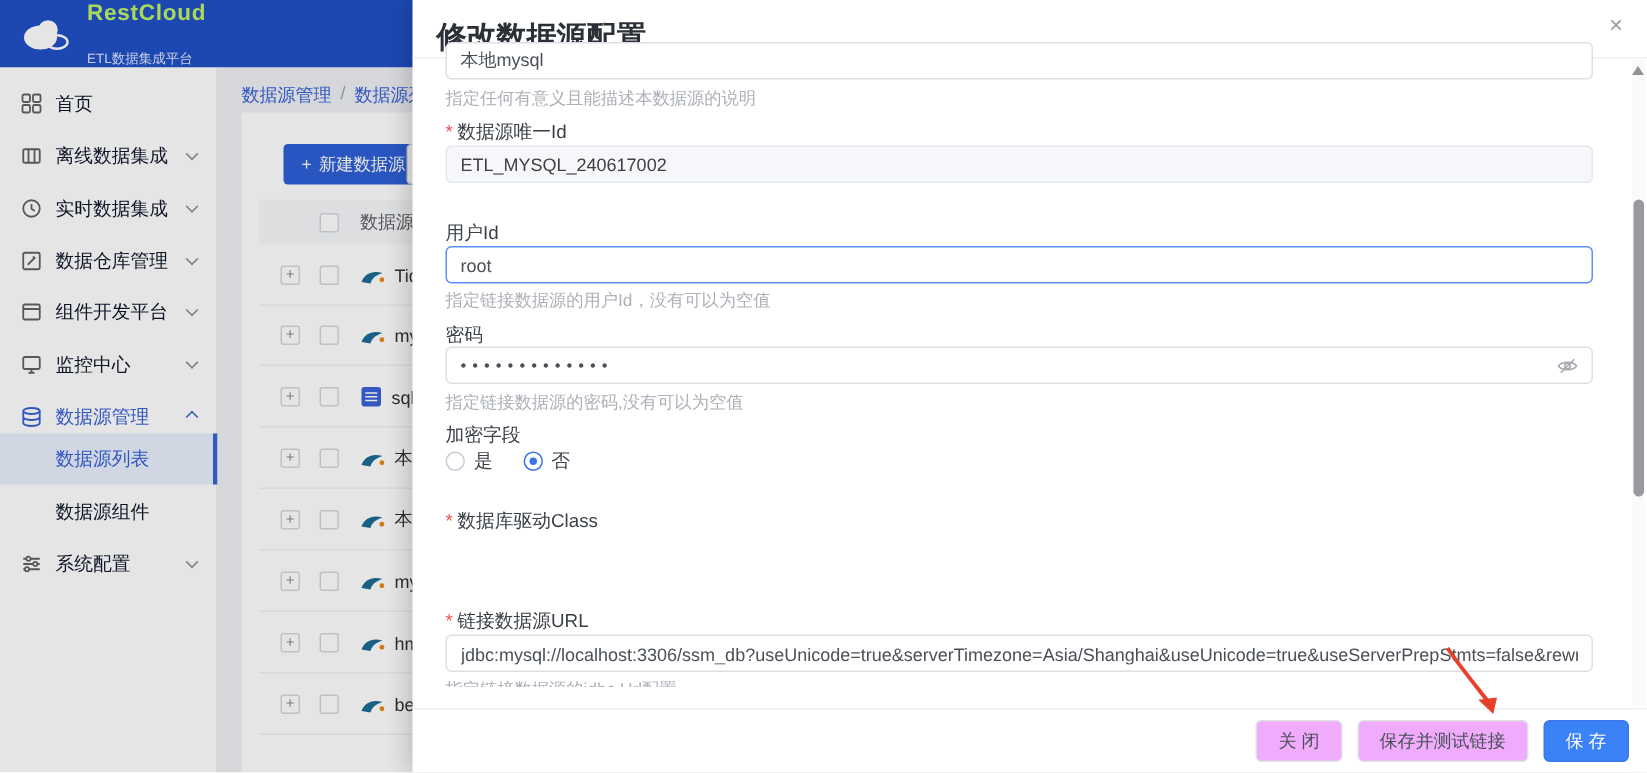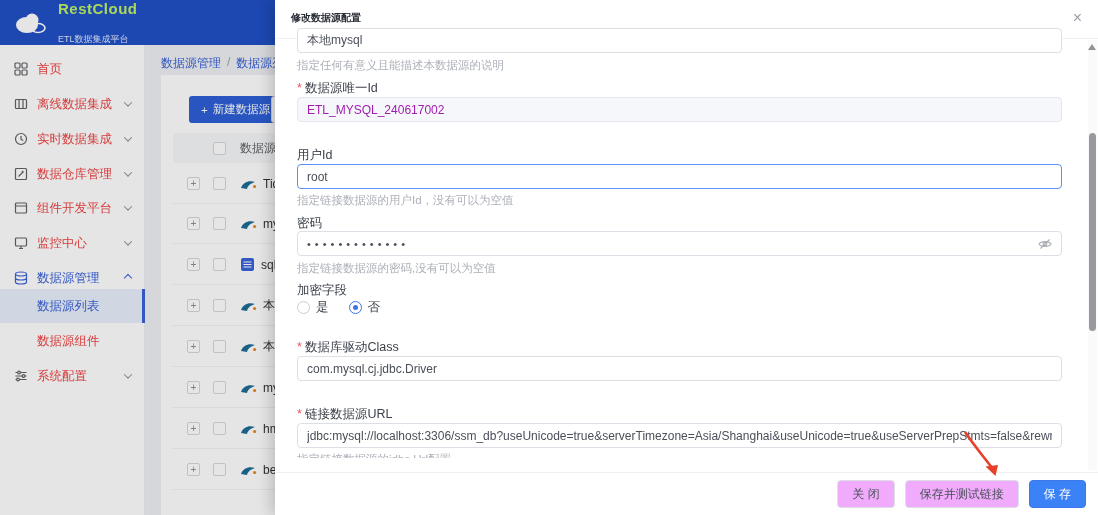--- a/index.html
+++ b/index.html
@@ -11,21 +11,21 @@
   .topbar { position:absolute; left:0; top:0; width:1098px; height:45px;
     background:#2151c6; display:flex; align-items:center; padding-left:14px; }
   .logo-wrap { display:flex; align-items:center; gap:10px; }
   .logo-text-title { color:#bef264; font-size:15px; font-weight:bold; letter-spacing:.5px; }
   .logo-text-sub { color:#dfe7ff; font-size:9px; margin-top:16px; }
 
   .sidebar { position:absolute; left:0; top:45px; width:145px; height:470px;
     background:#ffffff; border-right:1px solid #eceef2; }
   .side-item { position:absolute; left:0; width:145px; height:34px;
     display:flex; align-items:center; padding-left:14px; gap:9px;
-    font-size:12.5px; color:#ef4444; cursor:pointer; }
+    font-size:12.5px; color:#0f172a; cursor:pointer; }
   .side-item .lbl { flex:1; white-space:nowrap; overflow:hidden; }
   .side-item.sub { padding-left:37px; }
   .side-item.active-parent { color:#3a62d8; }
   .side-item.active-sub { background:#e8effc; color:#3a62d8; border-right:3px solid #3a62d8; }
   .chev { width:6px; height:6px; border-right:1.4px solid #8a8f99; border-bottom:1.4px solid #8a8f99;
     margin-right:14px; flex:none; }
   .chev.down { transform:rotate(45deg) translate(-1px,-1px); }
   .chev.up { transform:rotate(-135deg); border-color:#3a62d8; }
   .sicon { width:14px; height:14px; flex:none; }
 
@@ -51,30 +51,30 @@
     font-size:10px; line-height:11px; text-align:center; color:#8a8f99; margin-left:14px; flex:none; cursor:pointer; }
   .trow .cbox { margin-left:13px; }
   .trow .ricon { margin-left:14px; flex:none; }
   .trow .rname { margin-left:6px; white-space:nowrap; }
 
   
   .dim { position:absolute; inset:0; background:rgba(0,0,0,.10); }
   .modal { position:absolute; left:275px; top:0; width:823px; height:515px; background:#fff;
     box-shadow:-4px 0 14px rgba(0,0,0,.18); }
   .m-head { position:absolute; left:0; top:0; width:100%; height:39px; border-bottom:1px solid #eef0f3; }
-  .m-title { position:absolute; left:16px; top:11px; font-size:10px; font-weight:bold; color:#2b2f36; }
+  .m-title { position:absolute; left:16px; top:11px; font-size:20px; font-weight:bold; color:#2b2f36; }
   .m-close { position:absolute; right:16px; top:9px; font-size:16px; color:#9aa0aa; cursor:pointer; }
   .m-body { position:absolute; left:0; top:25px; width:100%; height:433px; overflow:hidden;padding-left:10px; }
 
   .f-label { position:absolute; left:22px; font-size:12.5px; color:#3a3f48; }
   .req { color:#f05252; margin-right:3px; }
   .f-input { position:absolute; left:22px; width:765px; height:25px; border:1px solid #dcdfe6;
     border-radius:4px; font-size:12px; color:#4a4f58; padding:0 9px; background:#fff; outline:none;
     font-family:"Liberation Sans","DejaVu Sans",sans-serif; }
-  .f-input.disabled { background:#f5f7fa; border-color:#e4e7ed; color:#a21caf; }
+  .f-input.disabled { background:#f5f7fa; border-color:#e4e7ed; color:#404040; }
   .f-input.focused { border-color:#5b8ff9; }
   .f-help { position:absolute; left:22px; font-size:11.5px; color:#acb0b8; white-space:nowrap; }
   .pwd-wrap { position:absolute; left:22px; width:765px; height:25px; border:1px solid #dcdfe6;
     border-radius:4px; display:flex; align-items:center; padding:0 9px; }
   .pwd-dots { flex:1; font-size:11px; letter-spacing:4px; color:#4a4f58; }
   .radio-row { position:absolute; left:22px; display:flex; align-items:center; gap:6px; font-size:12.5px; color:#3a3f48; }
   .radio { width:13px; height:13px; border:1px solid #c9ccd4; border-radius:50%; background:#fff; position:relative; cursor:pointer; }
   .radio.checked { border-color:#3a74e8; }
   .radio.checked::after { content:""; position:absolute; left:3px; top:3px; width:5px; height:5px;
     border-radius:50%; background:#3a74e8; }
@@ -344,21 +344,20 @@
       <div class="radio-row" style="top:274px">
         <span class="radio"></span>
         <span class="radio-lbl">是</span>
         <span class="radio checked"></span>
         <span class="radio-lbl">否</span>
       </div>
 
       <div class="f-label" style="top:314px">
         <span class="req">*</span><span>数据库驱动Class</span>
       </div>
-      <input class="f-input" style="top: 331px;" value="com.mysql.cj.jdbc.Driver">
 
       <div class="f-label" style="top:381px">
         <span class="req">*</span><span>链接数据源URL</span>
       </div>
       <input class="f-input" style="top: 398px;" value="jdbc:mysql://localhost:3306/ssm_db?useUnicode=true&amp;serverTimezone=Asia/Shanghai&amp;useUnicode=true&amp;useServerPrepStmts=false&amp;rewriteBatchedStatements=true&amp;useCompression">
       <div class="f-help" style="top:427px">指定链接数据源的jdbc Url配置</div>
     </div>
 
     <div class="sbar-track"></div>
     <div class="sbar-arrow"></div>

